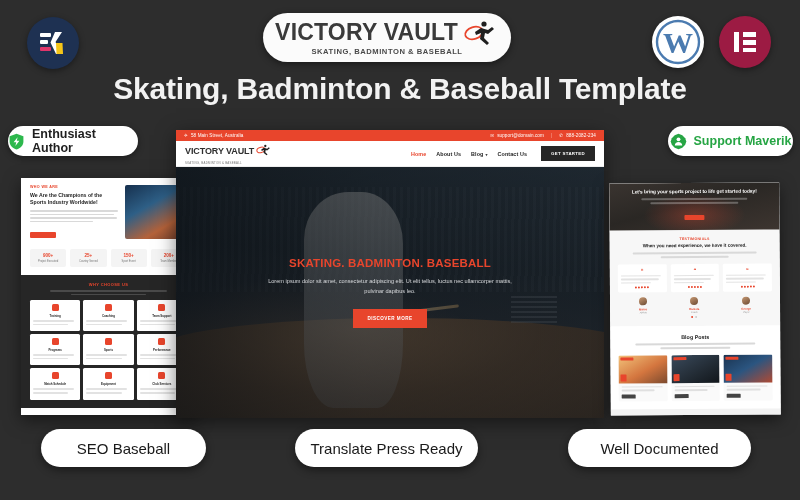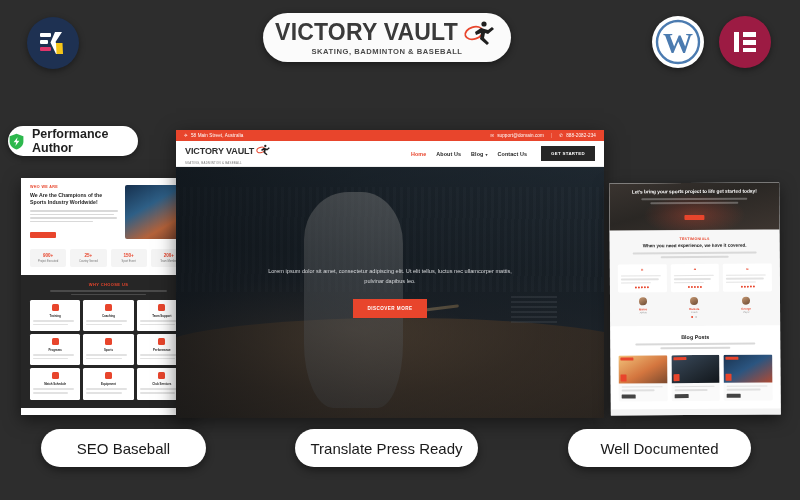--- a/index.html
+++ b/index.html
@@ -286,31 +286,42 @@
 
   <div class="corner-icon" id="el-icon">
     <svg width="26" height="26" viewBox="0 0 26 26">
       <rect x="2" y="3" width="5" height="20" fill="#ffffff"></rect>
       <rect x="11" y="3" width="13" height="5" fill="#ffffff"></rect>
       <rect x="11" y="11" width="13" height="5" fill="#ffffff"></rect>
       <rect x="11" y="19" width="13" height="4" fill="#ffffff"></rect>
     </svg>
   </div>
 
+  <h1 class="headline">Skating, Badminton &amp; Baseball Template</h1>
 
   <div class="pill" id="pill-enthusiast">
     <span class="pill-ico">
       <svg width="17" height="17" viewBox="0 0 17 17">
         <path d="M8.5 .8 L15.4 3.2 V8.4 C15.4 12.4 12.4 15.3 8.5 16.4 C4.6 15.3 1.6 12.4 1.6 8.4 V3.2 Z" fill="#2db84d"></path>
         <path d="M9.6 4.3 L5.6 9.3 H8.2 L7.4 12.9 L11.4 7.8 H8.8 Z" fill="#ffffff"></path>
       </svg>
     </span>
-    <span class="pill-text">Performance Author</span>
-  </div>
-
+    <span class="pill-text">Enthusiast Author</span>
+  </div>
+
+  <div class="pill" id="pill-support">
+    <span class="pill-ico">
+      <svg width="17" height="17" viewBox="0 0 17 17">
+        <path d="M8.5 .7 L12.3 2.3 L15.2 5.2 L16.3 8.5 L15.2 11.8 L12.3 14.7 L8.5 16.3 L4.7 14.7 L1.8 11.8 L.7 8.5 L1.8 5.2 L4.7 2.3 Z" fill="#26a544"></path>
+        <circle cx="8.5" cy="6.3" r="1.9" fill="#ffffff"></circle>
+        <path d="M4.8 12.6 C4.8 10.3 6.4 9.1 8.5 9.1 C10.6 9.1 12.2 10.3 12.2 12.6 Z" fill="#ffffff"></path>
+      </svg>
+    </span>
+    <span class="pill-text">Support Maverik</span>
+  </div>
 
   <div class="side-mock" id="left-mock">
 
     <div class="sec-pad">
       <div class="row2">
         <div style="flex:1">
           <div class="kicker-sm">WHO WE ARE</div>
           <div class="head-sm">We Are the Champions of the Sports Industry Worldwide!</div>
           <div class="lines">
             <div class="ln" style="width:100%"></div>
@@ -451,20 +462,21 @@
       </div>
     </div>
 
     <div class="hero">
       <div class="hero-stands"></div>
       <div class="hero-field"></div>
       <div class="hero-player"></div>
       <div class="hero-bat"></div>
       <div class="hero-light"></div>
       <div class="hero-inner">
+        <div class="hero-kicker">SKATING. BADMINTON. BASEBALL</div>
         <div class="hero-desc">Lorem ipsum dolor sit amet, consectetur adipiscing elit. Ut elit tellus, luctus nec ullamcorper mattis, pulvinar dapibus leo.</div>
         <div class="hero-btn">DISCOVER MORE</div>
       </div>
     </div>
   </div>
 
   <div class="side-mock" id="right-mock">
 
     <div class="r-hero">
       <div class="r-hero-in">

